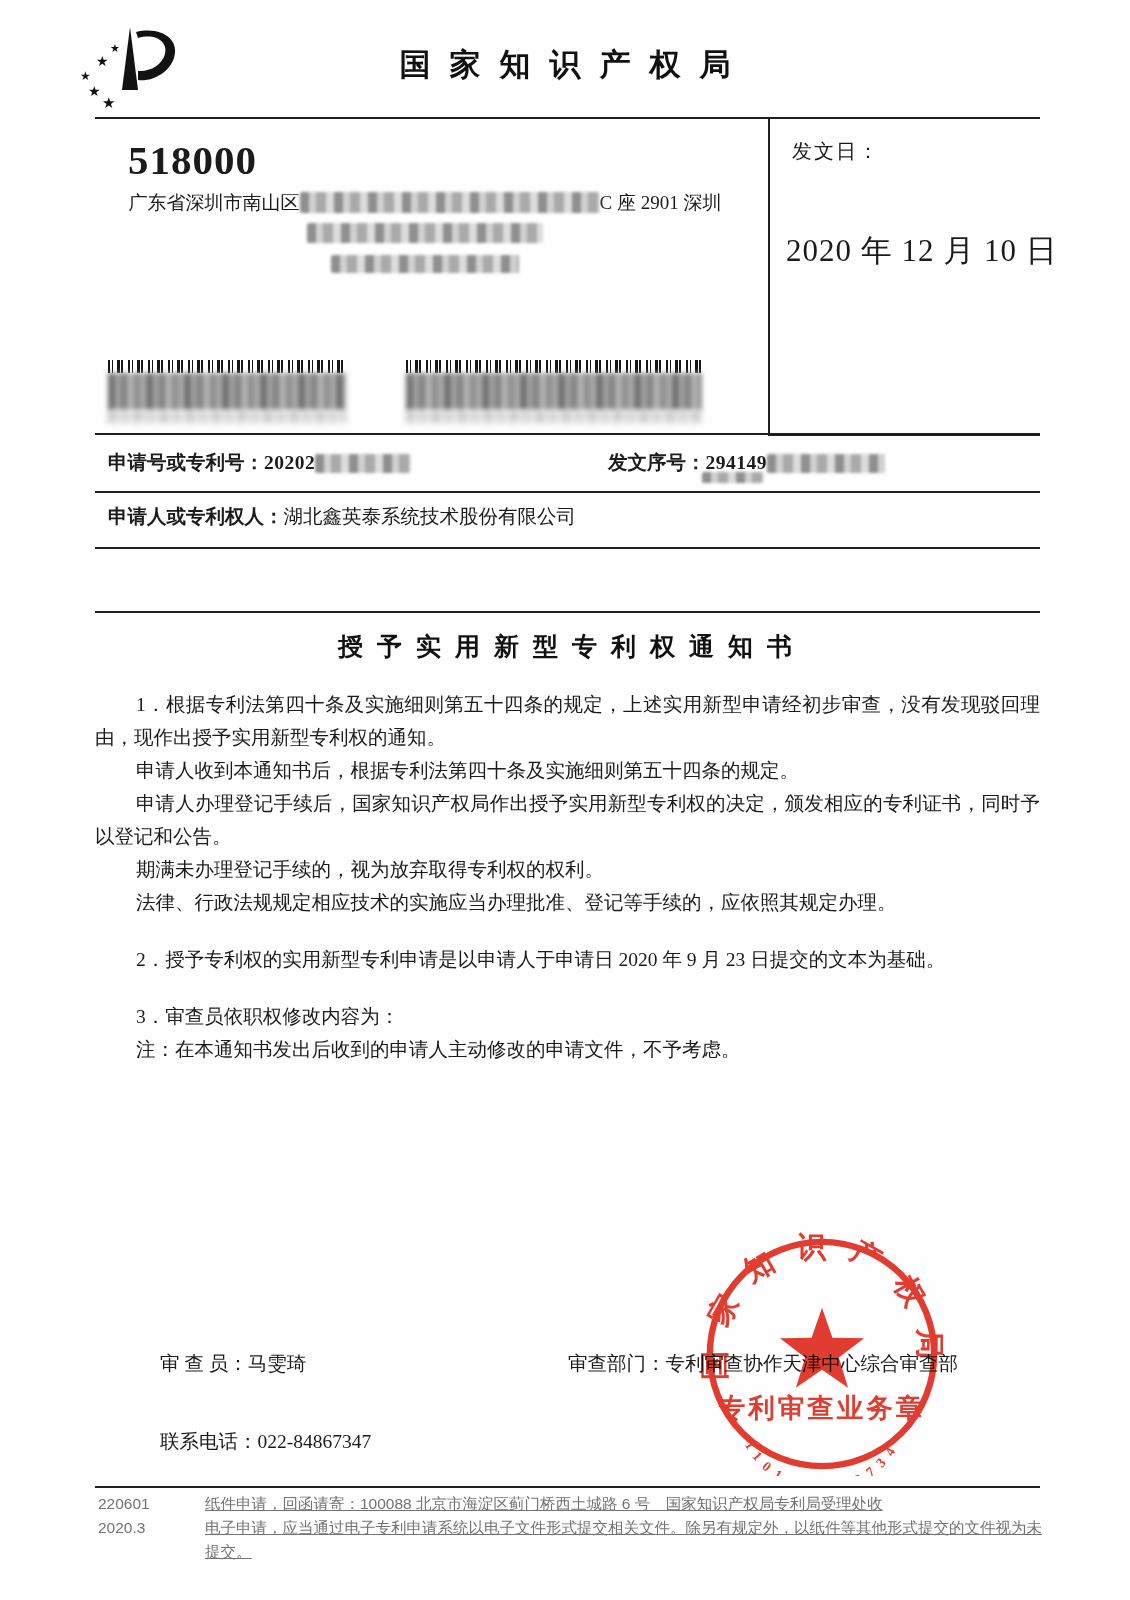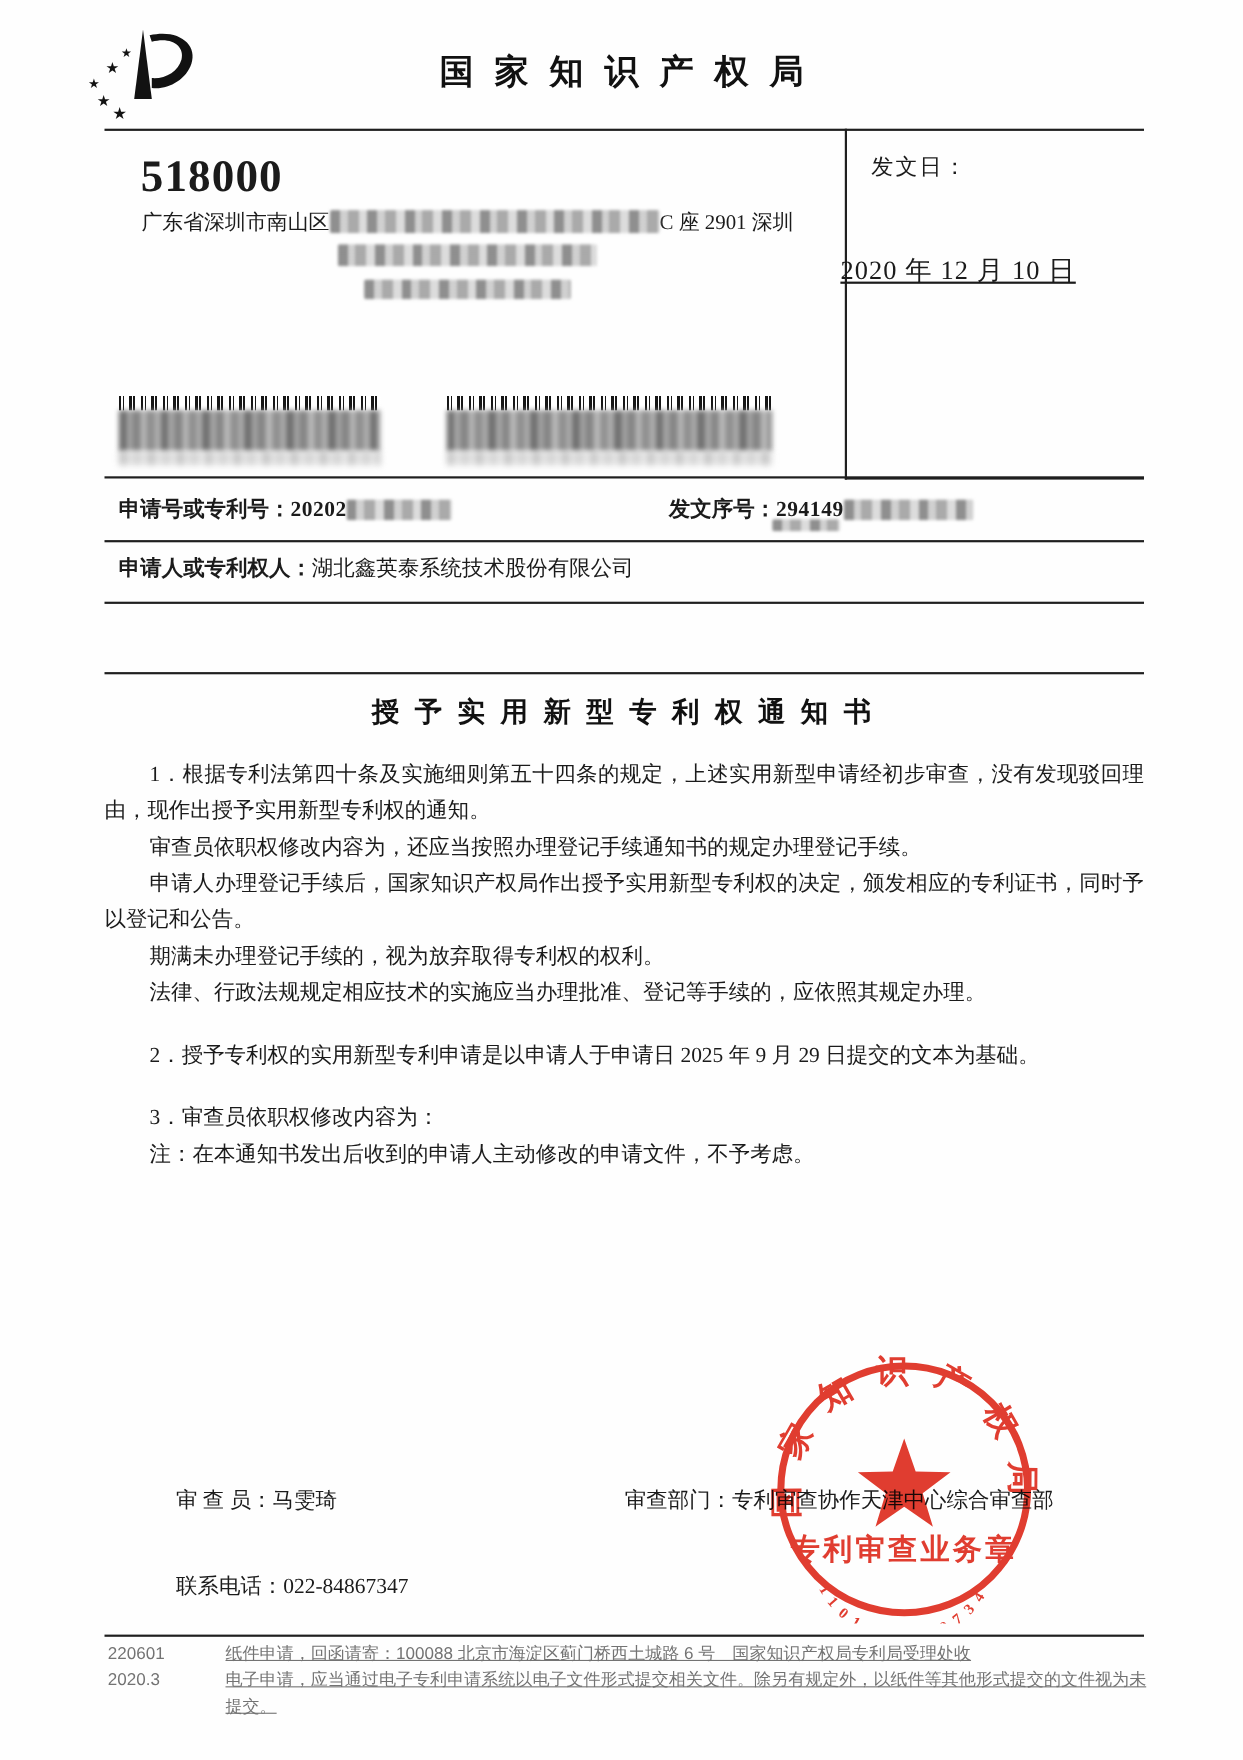--- a/index.html
+++ b/index.html
@@ -12,21 +12,21 @@
   .logo{position:absolute;left:62px;top:24px;width:130px;height:88px;}
   .org-title{
     position:absolute;left:0;top:44px;width:1130px;text-align:center;
     font-family:"Liberation Sans","DejaVu Sans",sans-serif;
     font-size:31px;font-weight:bold;letter-spacing:19px;text-indent:19px;color:#111;
   }
   
   .datebox-vline{position:absolute;left:768px;top:117px;width:2px;height:319px;background:#1f1f1f;}
   .datebox-bline{position:absolute;left:768px;top:434px;width:272px;height:2px;background:#1f1f1f;}
   .sendlabel{position:absolute;left:792px;top:138px;font-size:20px;letter-spacing:2px;}
-  .senddate{position:absolute;left:764px;top:230px;font-size:24px;font-weight:500;letter-spacing:1px;text-decoration:underline;}
+  .senddate{position:absolute;left:786px;top:230px;font-size:31px;font-weight:500;letter-spacing:1px;}
   
   .postcode{position:absolute;left:128px;top:136px;font-size:41px;font-weight:bold;letter-spacing:1px;}
   .addr-wrap{position:absolute;left:95px;top:188px;width:660px;text-align:center;font-size:19px;line-height:30px;}
   .redact{display:inline-block;vertical-align:-4px;border-radius:2px;
     background-image:
       repeating-linear-gradient(90deg,rgba(130,130,130,.9) 0 9px,rgba(200,200,200,.85) 9px 16px,rgba(160,160,160,.9) 16px 26px,rgba(214,214,214,.85) 26px 34px),
       repeating-linear-gradient(0deg,rgba(255,255,255,0) 0 5px,rgba(255,255,255,.25) 5px 9px);
     filter:blur(1.6px);}
   
   .barcode{position:absolute;top:360px;height:64px;}
@@ -125,25 +125,25 @@
 
   <div class="rule" style="top:547px;"></div>
 
 
   <div class="rule" style="top:611px;"></div>
 
   <div class="notice-title">授予实用新型专利权通知书</div>
 
   <div class="body-text">
     <p>1．根据专利法第四十条及实施细则第五十四条的规定，上述实用新型申请经初步审查，没有发现驳回理由，现作出授予实用新型专利权的通知。</p>
-    <p>审查员依职权修改内容为，还应当按照办理登记手续通知书的规定办理登记手续。</p>
+    <p>申请人收到本通知书后，根据专利法第四十条及实施细则第五十四条的规定。</p>
     <p>申请人办理登记手续后，国家知识产权局作出授予实用新型专利权的决定，颁发相应的专利证书，同时予以登记和公告。</p>
     <p>期满未办理登记手续的，视为放弃取得专利权的权利。</p>
     <p>法律、行政法规规定相应技术的实施应当办理批准、登记等手续的，应依照其规定办理。</p>
-    <p class="gap">2．授予专利权的实用新型专利申请是以申请人于申请日 2025 年 9 月 29 日提交的文本为基础。</p>
+    <p class="gap">2．授予专利权的实用新型专利申请是以申请人于申请日 2020 年 9 月 23 日提交的文本为基础。</p>
     <p class="gap">3．审查员依职权修改内容为：</p>
     <p>注：在本通知书发出后收到的申请人主动修改的申请文件，不予考虑。</p>
   </div>
 
   <div class="sig sig-examiner">
     <span>审 查 员：</span><span>马雯琦</span>
   </div>
   <div class="sig sig-dept">
     <span>审查部门：</span><span>专利审查协作天津中心综合审查部</span>
   </div>

